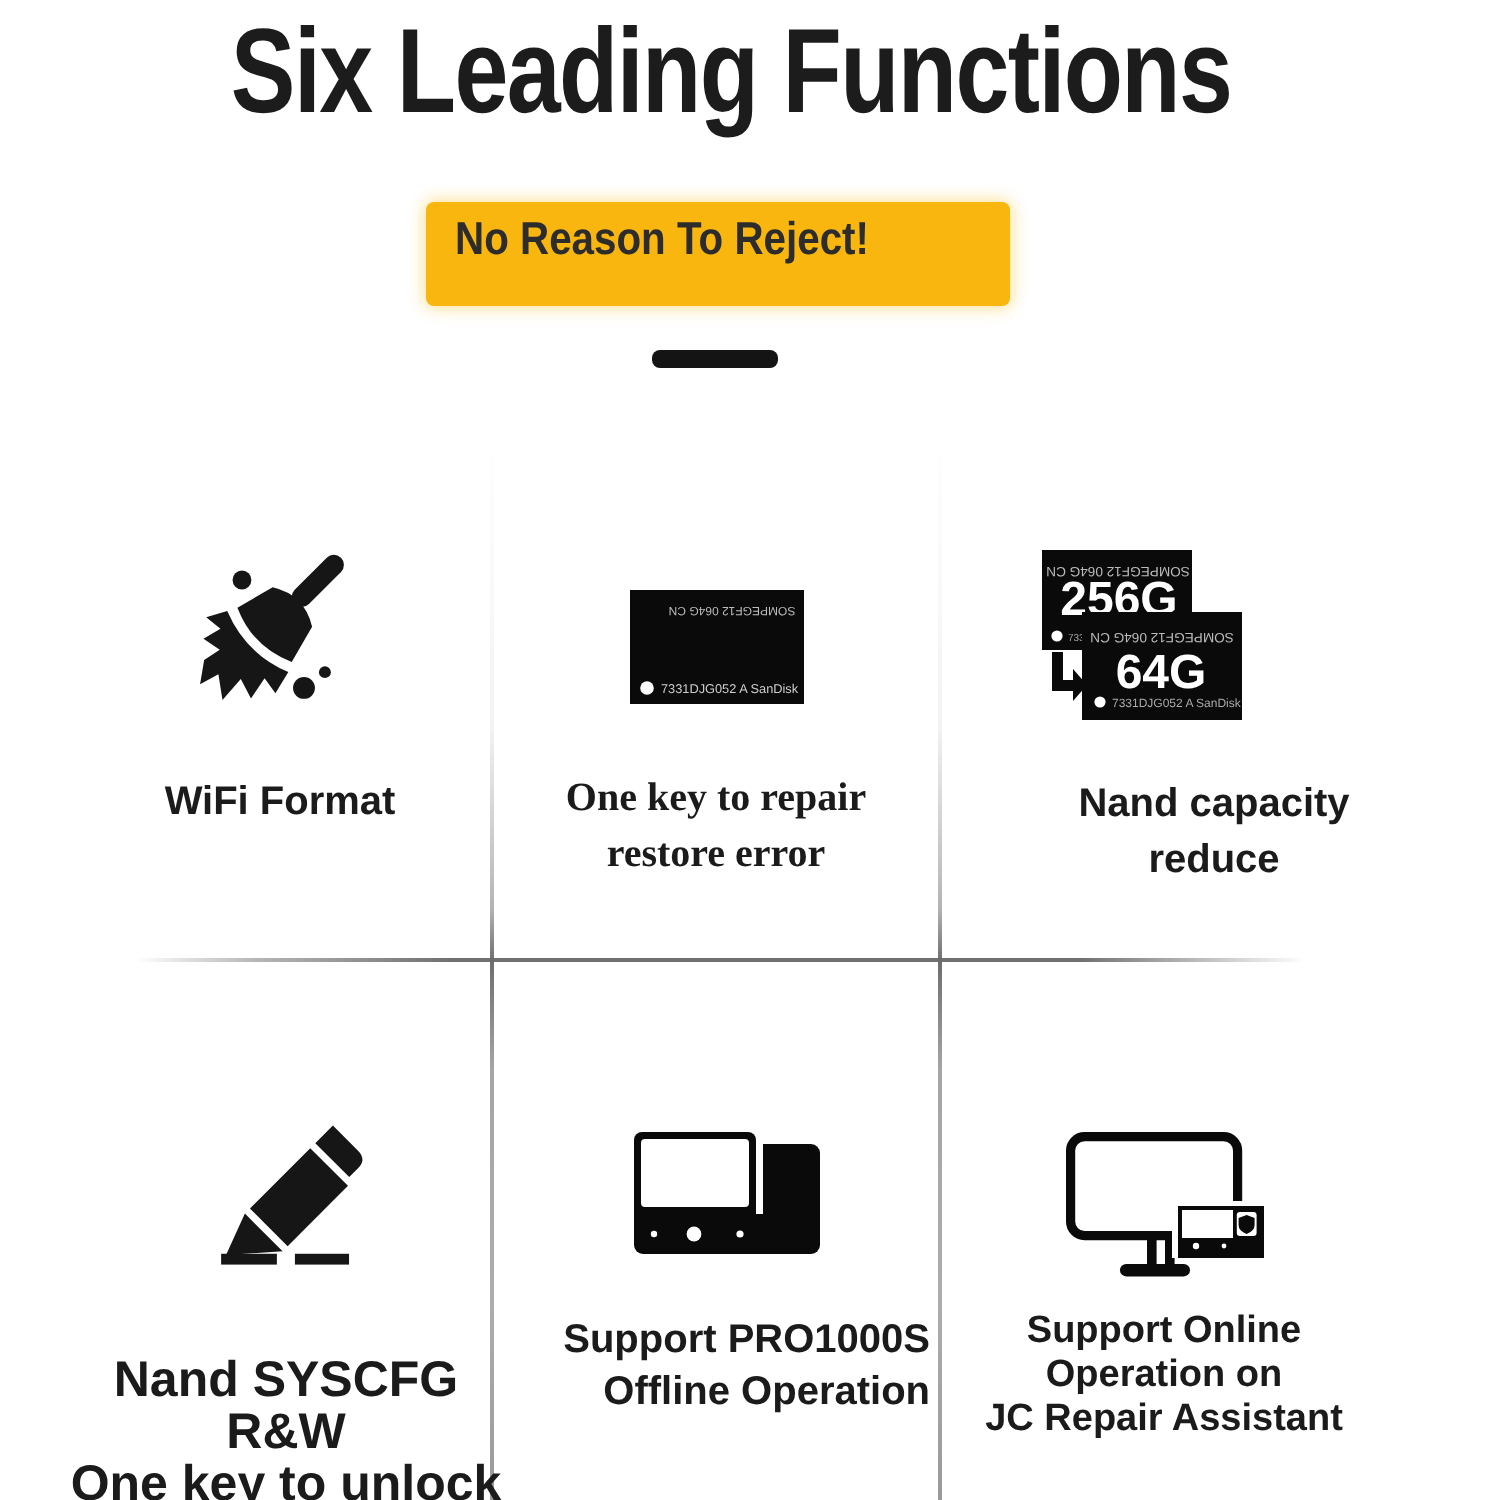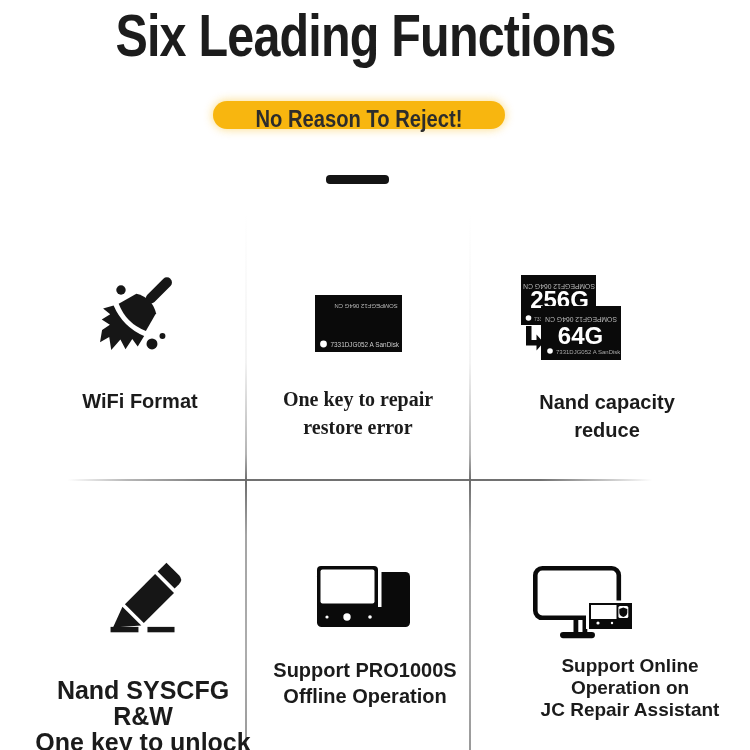--- a/index.html
+++ b/index.html
@@ -1,20 +1,20 @@
 <!DOCTYPE html>
 <html><head>
 <meta charset="utf-8">
 <style>
   html,body{margin:0;padding:0;}
   body{width:750px;height:750px;background:#ffffff;font-family:"Liberation Sans",sans-serif;position:relative;overflow:hidden;}
   .abs{position:absolute;}
   .title{left:-9px;top:1px;width:750px;text-align:center;font-size:60px;font-weight:bold;color:#1c1c1c;white-space:nowrap;}
   .title span{display:inline-block;transform:scaleX(0.808);transform-origin:center;letter-spacing:-1px;}
-  .pill{left:213px;top:101px;width:292px;height:28px;border-radius:18px;background:#f8b60f;box-shadow:0 0 8px 1px rgba(248,186,20,0.45);line-height:36px;text-align:center;font-size:23px;font-weight:bold;color:#2c2c2c;}
+  .pill{left:213px;top:101px;width:292px;height:52px;border-radius:4px;background:#f8b60f;box-shadow:0 0 8px 1px rgba(248,186,20,0.45);line-height:36px;text-align:left;font-size:23px;font-weight:bold;color:#2c2c2c;}
   .bar{left:326px;top:175px;width:63px;height:8.5px;border-radius:4px;background:#141414;}
   .vline{width:2px;top:212px;height:538px;}
   .v1{left:245px;background:linear-gradient(to bottom,rgba(105,105,105,0) 0%,rgba(105,105,105,0.08) 28%,rgba(105,105,105,0.5) 45%,rgba(105,105,105,0.97) 50%,rgba(105,105,105,0.6) 60%,rgba(105,105,105,0.55) 82%,rgba(105,105,105,0.68) 100%);}
   .v2{left:469px;background:linear-gradient(to bottom,rgba(105,105,105,0) 0%,rgba(105,105,105,0.08) 28%,rgba(105,105,105,0.5) 45%,rgba(105,105,105,0.97) 50%,rgba(105,105,105,0.6) 60%,rgba(105,105,105,0.55) 82%,rgba(105,105,105,0.68) 100%);}
   .hline{left:0;top:479px;width:750px;height:2px;background:linear-gradient(to right,rgba(110,110,110,0) 9%,rgba(110,110,110,0.5) 17%,rgba(105,105,105,0.95) 30%,rgba(105,105,105,0.95) 72%,rgba(110,110,110,0) 87%);}
   .cap{font-weight:bold;color:#1b1b1b;text-align:center;font-size:20px;line-height:28px;}
 </style>
 </head>
 <body>
   <div class="abs title"><span>Six Leading Functions</span></div>
@@ -22,22 +22,22 @@
   <div class="abs bar"></div>
   <div class="abs vline v1"></div>
   <div class="abs vline v2"></div>
   <div class="abs hline"></div>
 
   <div class="abs cap" style="left:40px;top:387px;width:200px;">WiFi Format</div>
   <div class="abs cap" style="left:258px;top:385px;width:200px;font-family:Liberation Serif, serif;">One key to repair<br>restore error</div>
   <div class="abs cap" style="left:471px;top:388px;width:200px;margin-left:36px;">Nand capacity<br>reduce</div>
 
   <div class="abs cap" style="left:33px;top:677px;width:220px;font-size:25px;line-height:26px;">Nand SYSCFG R&amp;W<br>One key to unlock WiFi</div>
-  <div class="abs cap" style="left:265px;top:657px;width:200px;font-size:20px;line-height:26px;text-align:center;">Support PRO1000S<br>Offline Operation</div>
-  <div class="abs cap" style="left:472px;top:655px;width:220px;font-size:19px;line-height:22px;padding-left:48px;">Support Online<br>Operation on<br>JC Repair Assistant</div>
+  <div class="abs cap" style="left:265px;top:657px;width:200px;font-size:20px;line-height:26px;text-align:right;">Support PRO1000S<br>Offline Operation</div>
+  <div class="abs cap" style="left:472px;top:655px;width:220px;font-size:19px;line-height:22px;">Support Online<br>Operation on<br>JC Repair Assistant</div>
 
   <svg class="abs" style="left:87px;top:266px;" width="96" height="96" viewBox="0 0 100 100">
     <g fill="#161616" transform="rotate(45 50 50)">
       <rect x="45" y="-2" width="10.5" height="34" rx="5.2"></rect>
       <path d="M36,34 Q50.5,25 65,34 L70.5,54.5 Q50.5,63.5 30.5,54.5 Z"></path>
       <path d="M28,59.5 Q50.5,68.5 73,59.5 L76,72 L66.5,70.5 L69,83 L58,79.5 L59,94 L48,86 L45,96.5 L37.5,86 L39.5,76.5 L29.5,78.5 L32,68.5 L22.5,69.5 Z"></path>
     </g>
     <circle cx="35.4" cy="25" r="4.9" fill="#161616"></circle>
     <circle cx="78.6" cy="73" r="3.1" fill="#161616"></circle>
     <circle cx="67.7" cy="81.2" r="5.7" fill="#161616"></circle>

